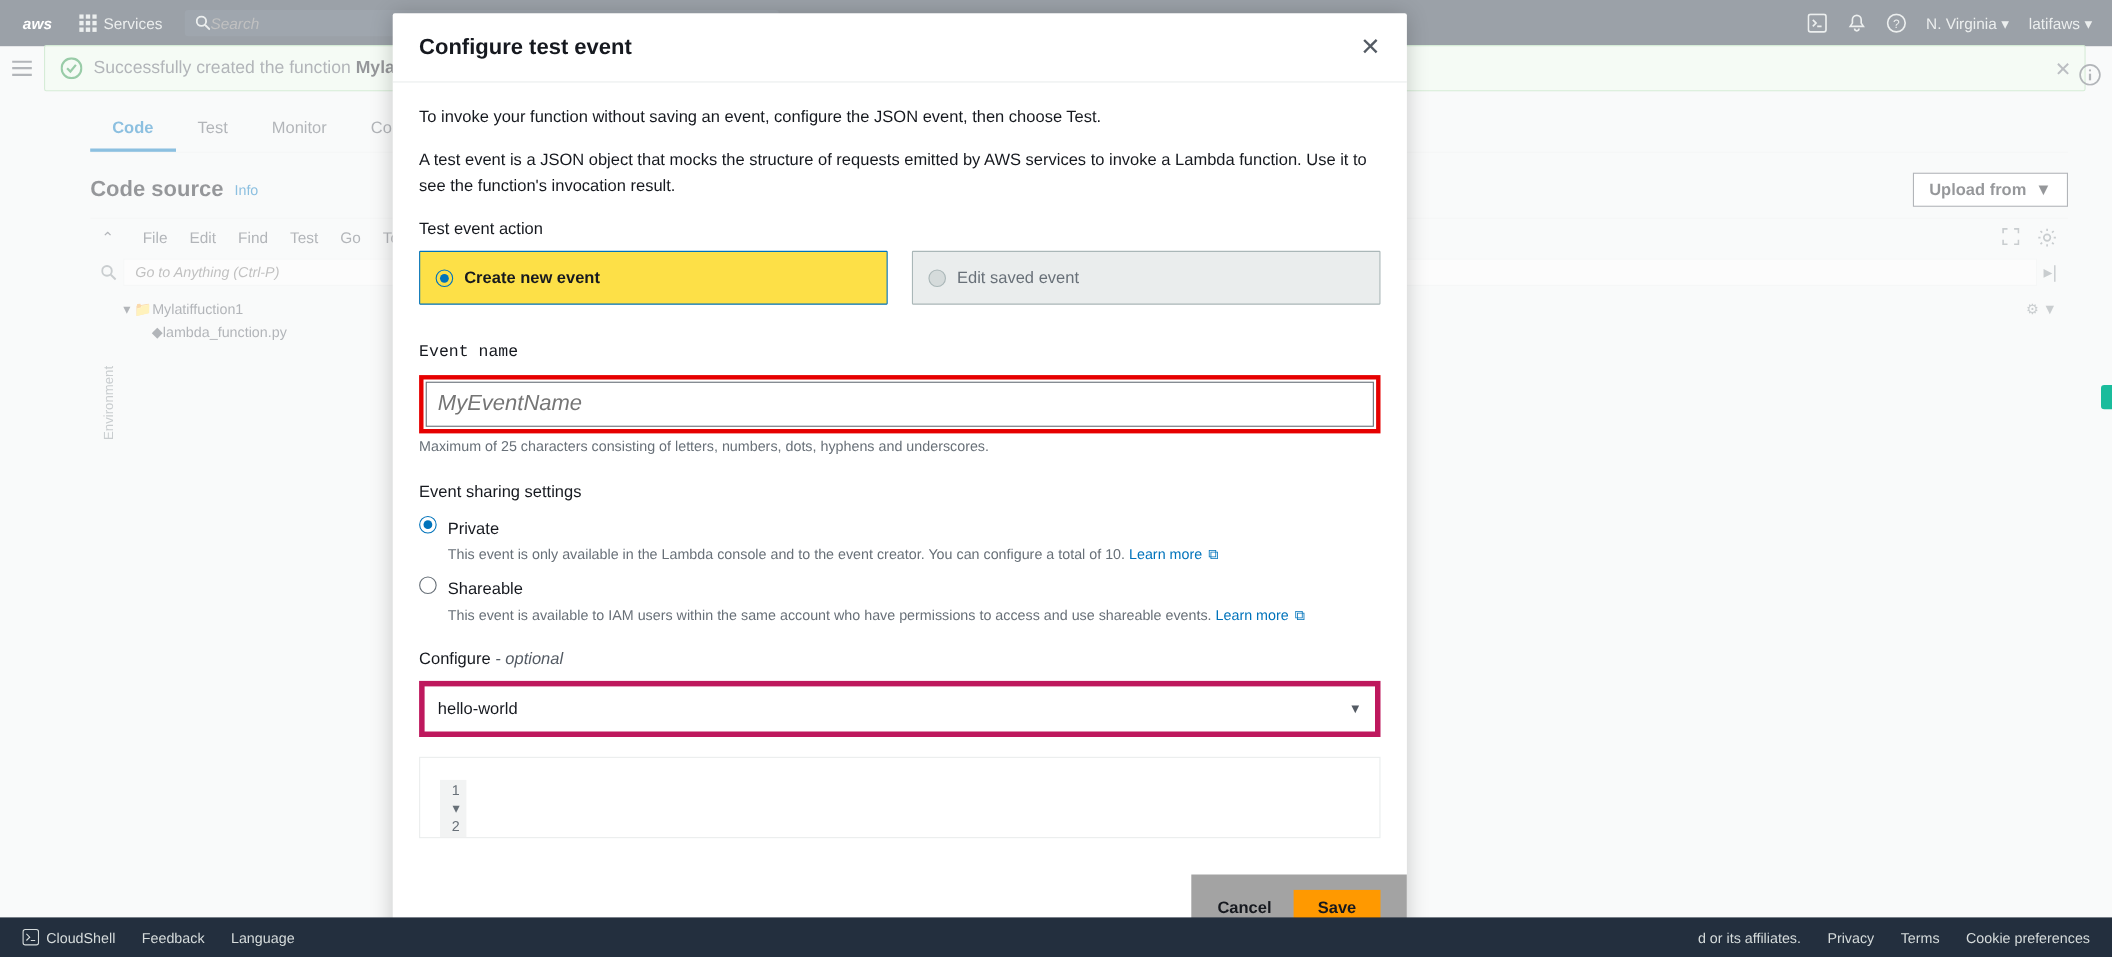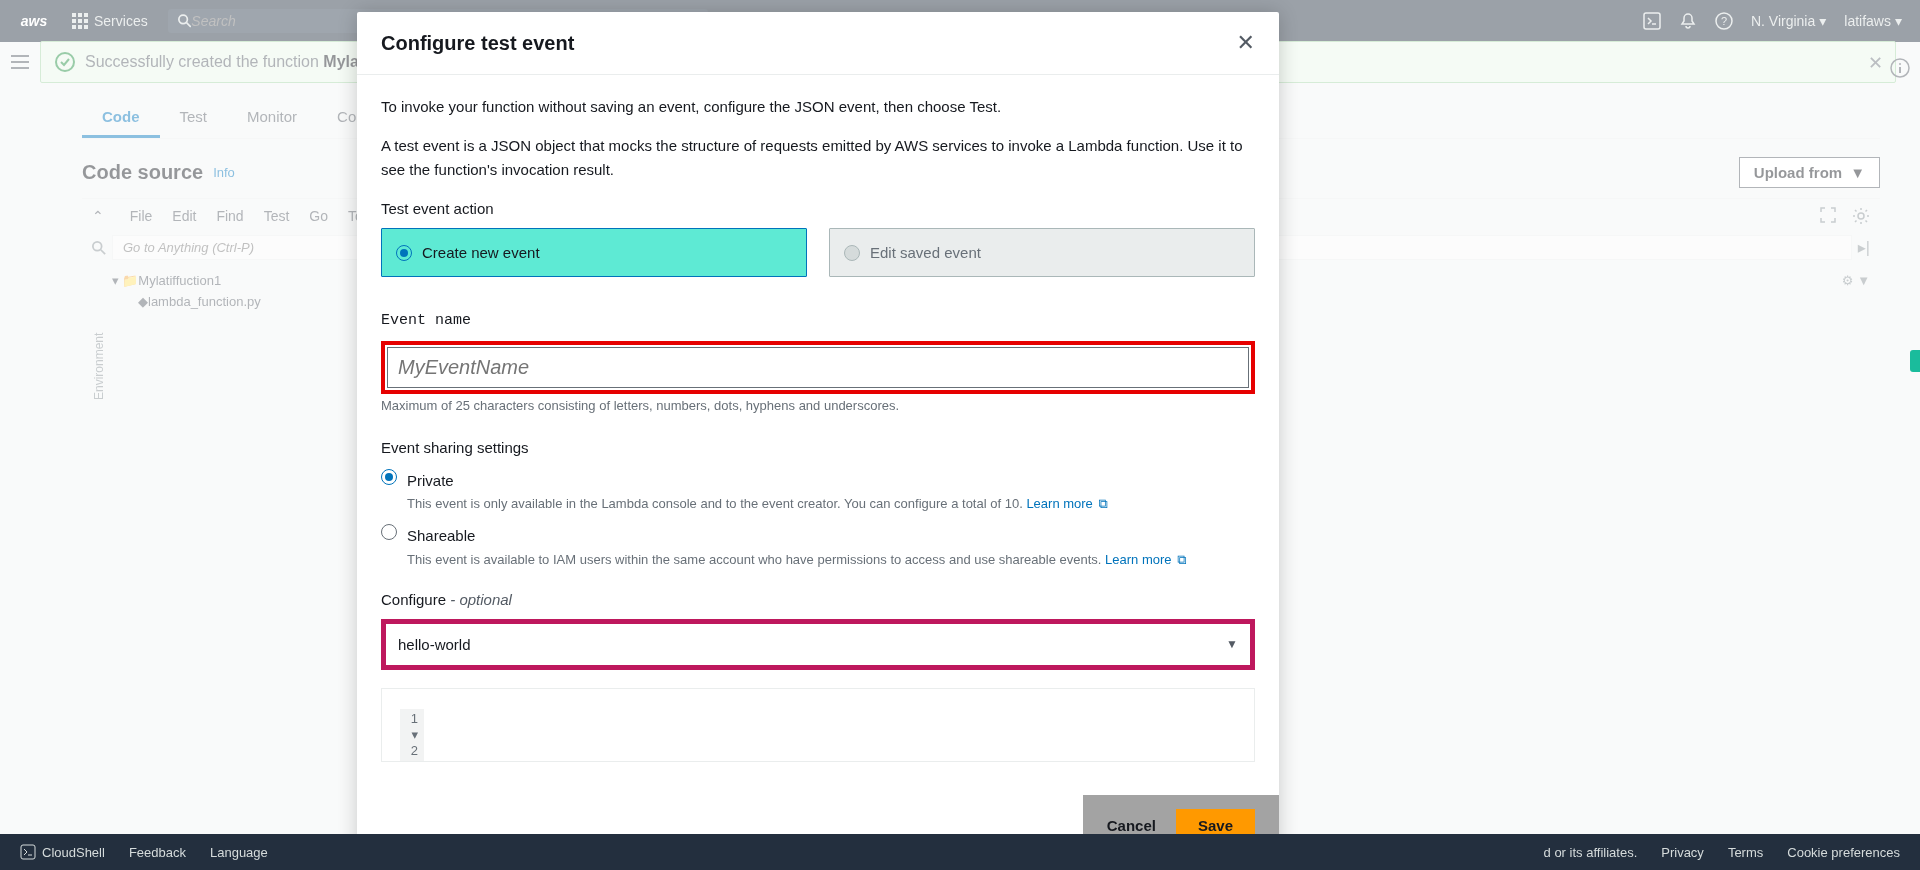--- a/index.html
+++ b/index.html
@@ -56,21 +56,21 @@
 .modal { position:absolute; left:357px; top:12px; width:922px; bottom:10px; background:#fff; box-shadow:0 1px 20px rgba(0,0,0,0.2); display:flex; flex-direction:column; border-radius:2px; overflow:hidden; }
 .modal-header { padding:18px 24px; border-bottom:1px solid #eaeded; display:flex; align-items:center; }
 .modal-header h2 { font-size:20px; font-weight:700; color:#16191f; }
 .modal-header .x { margin-left:auto; font-size:22px; color:#545b64; cursor:pointer; }
 .modal-body { padding:20px 24px; overflow:auto; flex:1; color:#16191f; font-size:15px; line-height:1.55; }
 .modal-body p { margin-bottom:16px; }
 
 .section-label { font-size:15px; color:#16191f; margin:12px 0 8px; }
 .segmented { display:flex; gap:22px; }
 .segbox { flex:1; border:1px solid #aab7b8; padding:12px 14px; display:flex; align-items:center; gap:10px; cursor:pointer; font-size:15px; color:#16191f; border-radius:1px; }
-.segbox.sel { border:1px solid #0073bb; background:#5eead4; }
+.segbox.sel { border:1px solid #0073bb; background:#fde047;font-weight:bold; }
 .segbox.dis { background:#eaeded; color:#687078; cursor:default; }
 .radio { width:16px; height:16px; border:1px solid #687078; border-radius:50%; display:inline-flex; align-items:center; justify-content:center; }
 .radio.on { border-color:#0073bb; }
 .radio.on::after{content:""; width:8px; height:8px; background:#0073bb; border-radius:50%; }
 .radio.dis { background:#d5dbdb; border-color:#aab7b8; }
 
 .text-input { width:100%; border:1px solid #687078; padding:8px 10px; font-size:20px; outline:none; font-style:italic; color:#687078; }
 .highlight-frame { border:4px solid #e60000; padding:2px; margin-bottom:2px; }
 .hint { font-size:13px; color:#687078; margin-top:2px; }
 

